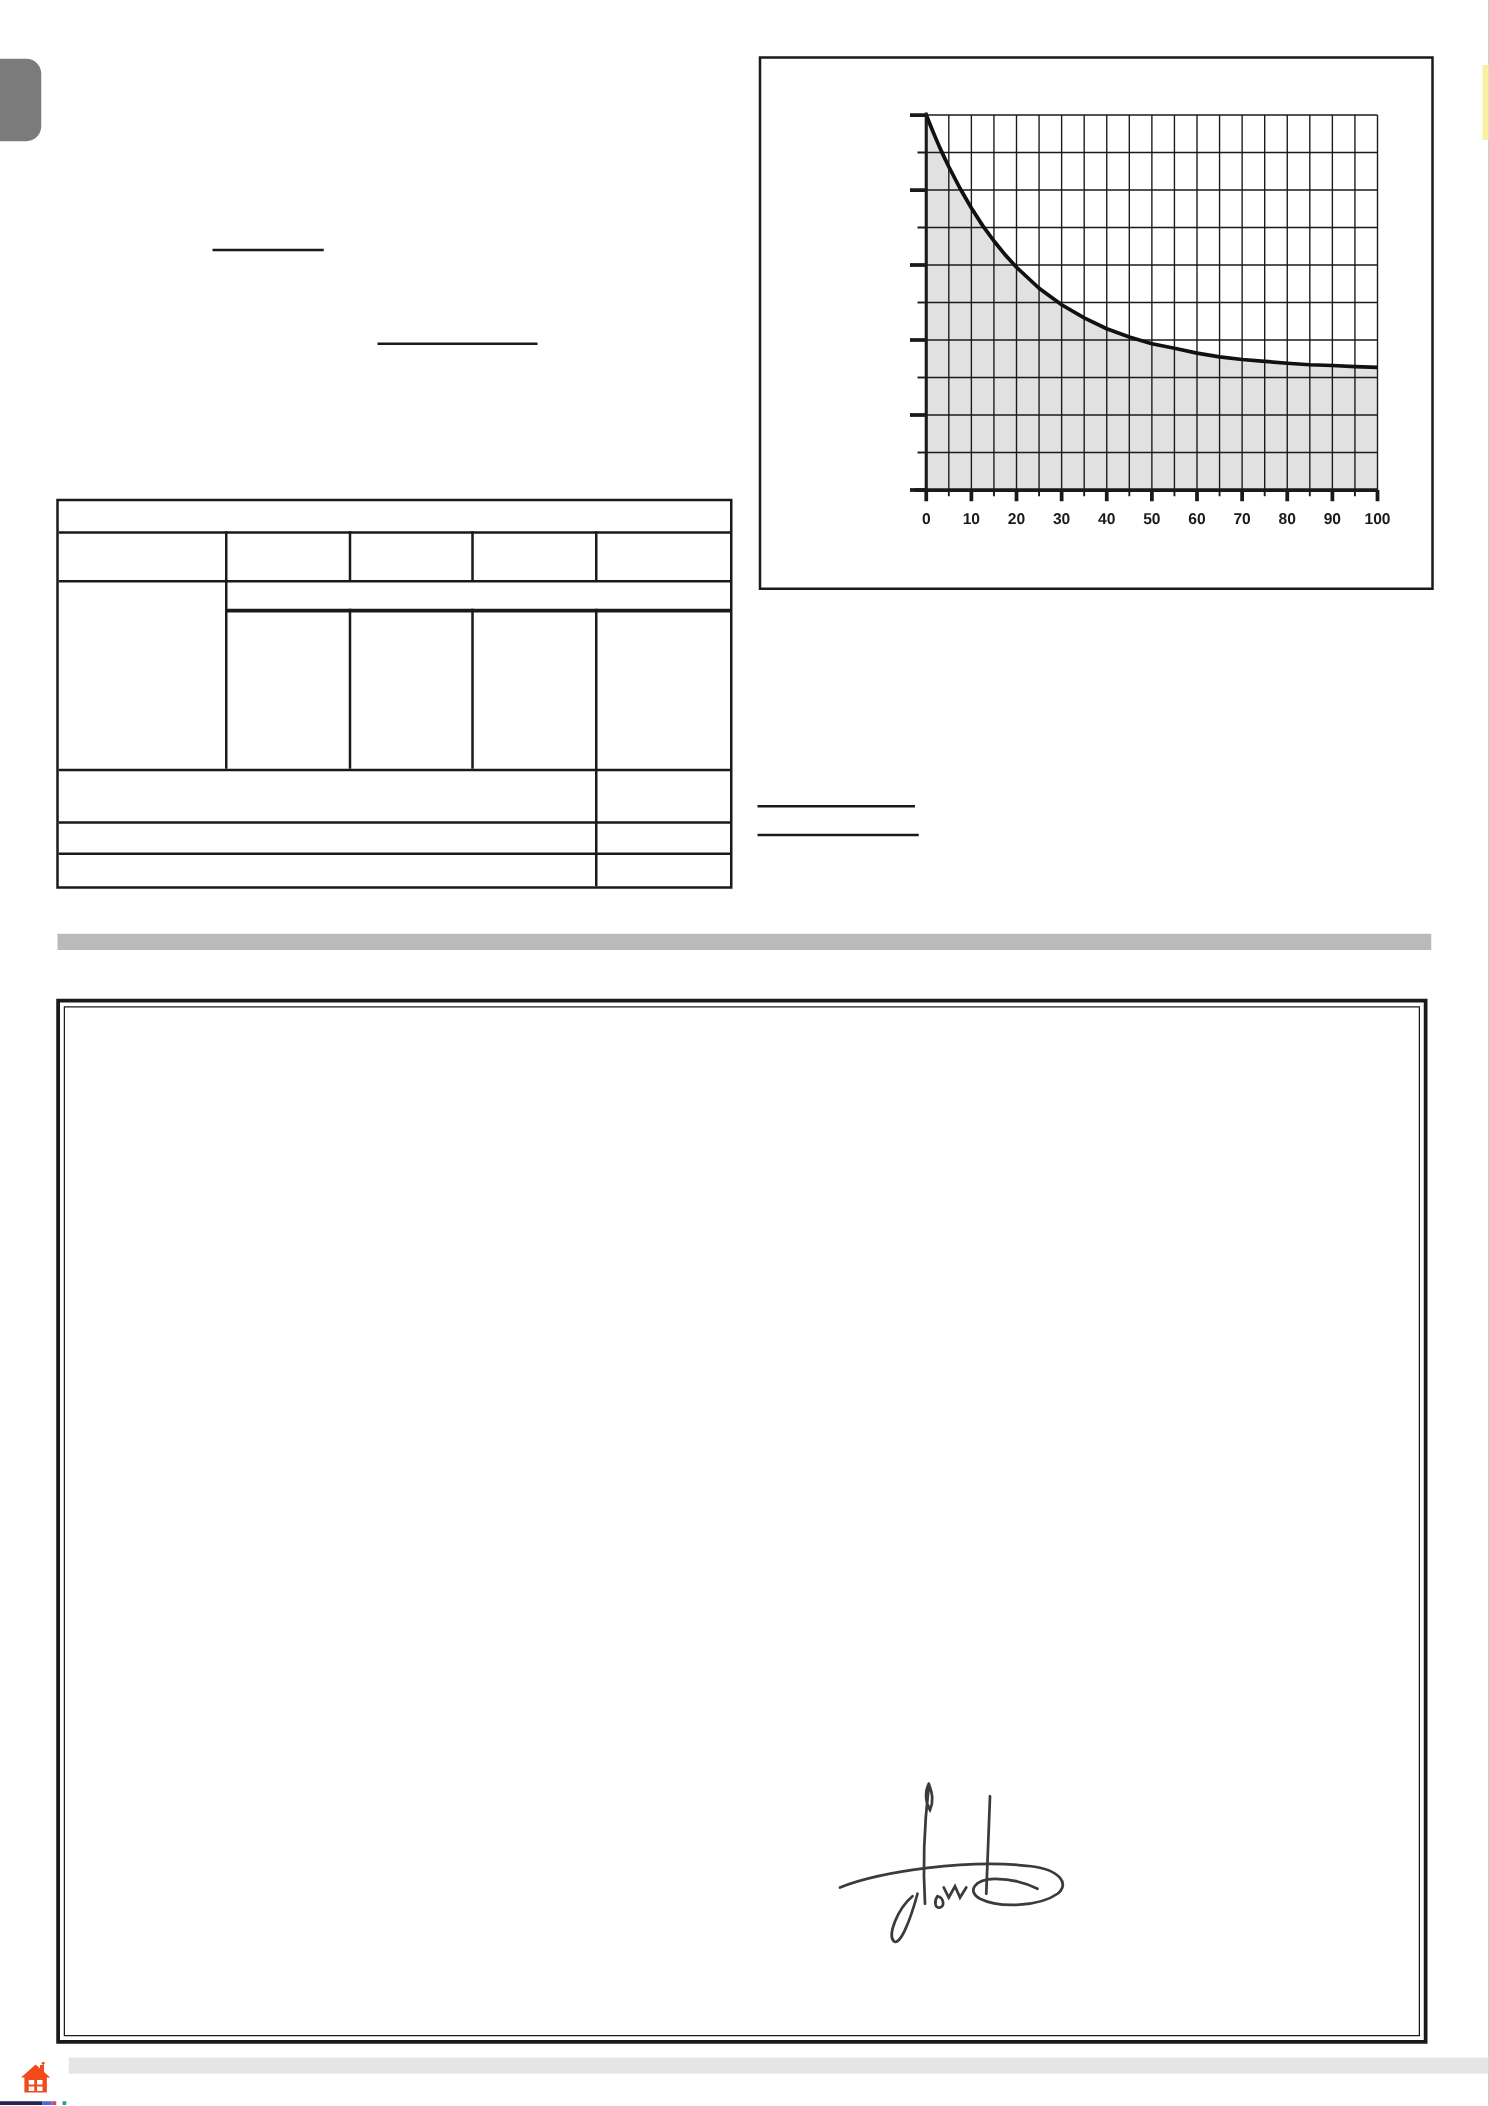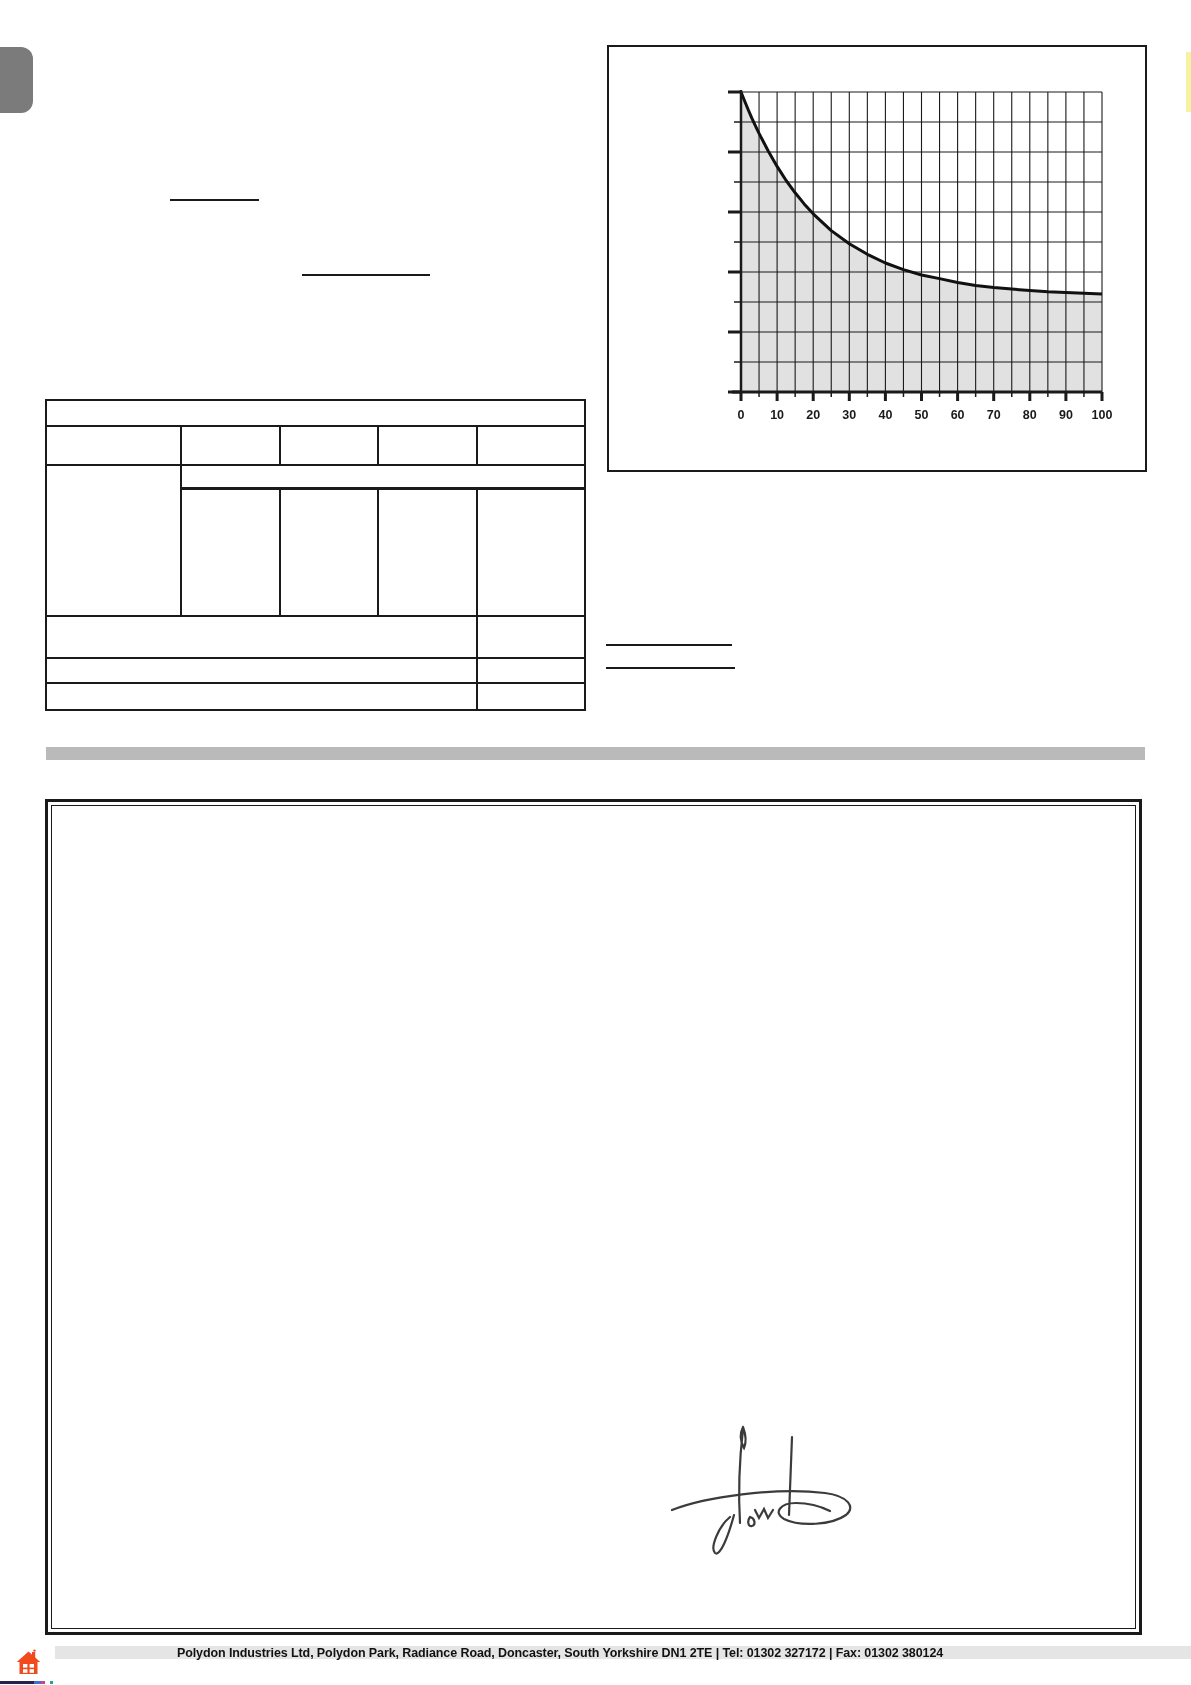--- a/index.html
+++ b/index.html
@@ -167,29 +167,20 @@
         <path d="M 95 95 L 99 103 L 104 94 L 108 103 L 113 95"></path>
 
         <path d="M 90 102 C 87 106 88 112 92 111 C 96 110 95 103 90 102"></path>
 
         <path d="M 74 100 C 68 122 60 142 55 138 C 50 133 58 112 70 102"></path>
       </g>
     </svg>
   </div>
 
   <div class="footer-band"></div>
-  <div class="footer-text">
-    <span>Polydon Industries Ltd, Polydon Park, Radiance Road, Doncaster, South Yorkshire DN1 2TE</span>
-    <span class="lbl">|</span>
-    <span class="lbl">Tel:</span>
-    <span>01302 327172</span>
-    <span class="lbl">|</span>
-    <span class="lbl">Fax:</span>
-    <span>01302 380124</span>
-  </div>
 
   <div class="abs" style="left:16px;top:1649px;width:26px;height:28px;">
     <svg width="26" height="28" viewBox="0 0 26 28">
       <g fill="#f14a1c">
         <rect x="16" y="3" width="3.2" height="6"></rect>
         <circle cx="18.5" cy="1.6" r="1.2"></circle>
         <polygon points="12.5,2.5 0.8,13 24.2,13"></polygon>
         <rect x="3.5" y="12" width="18" height="13"></rect>
       </g>
       <g fill="#ffffff">

